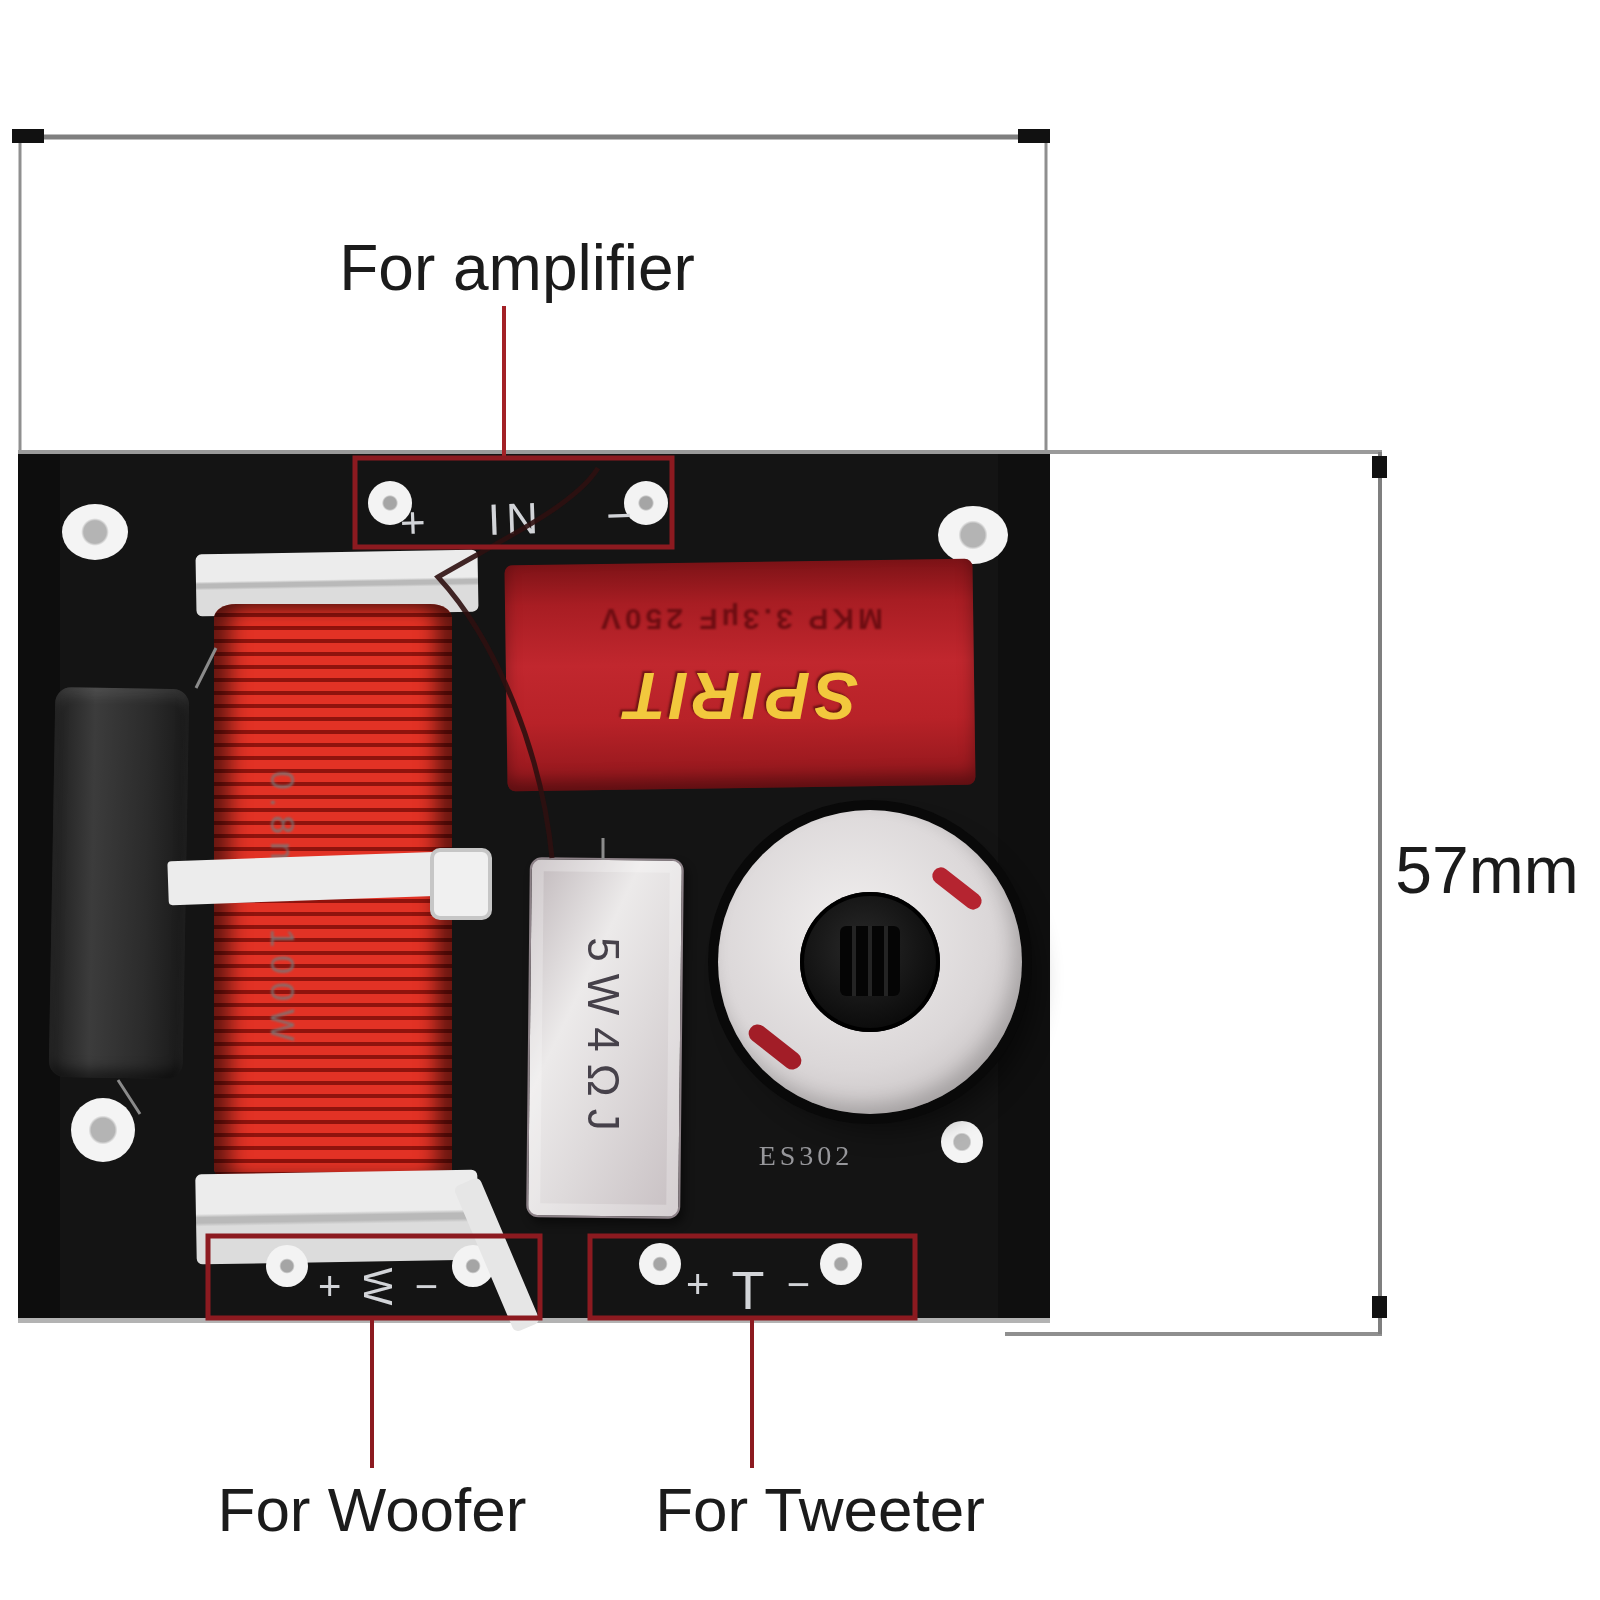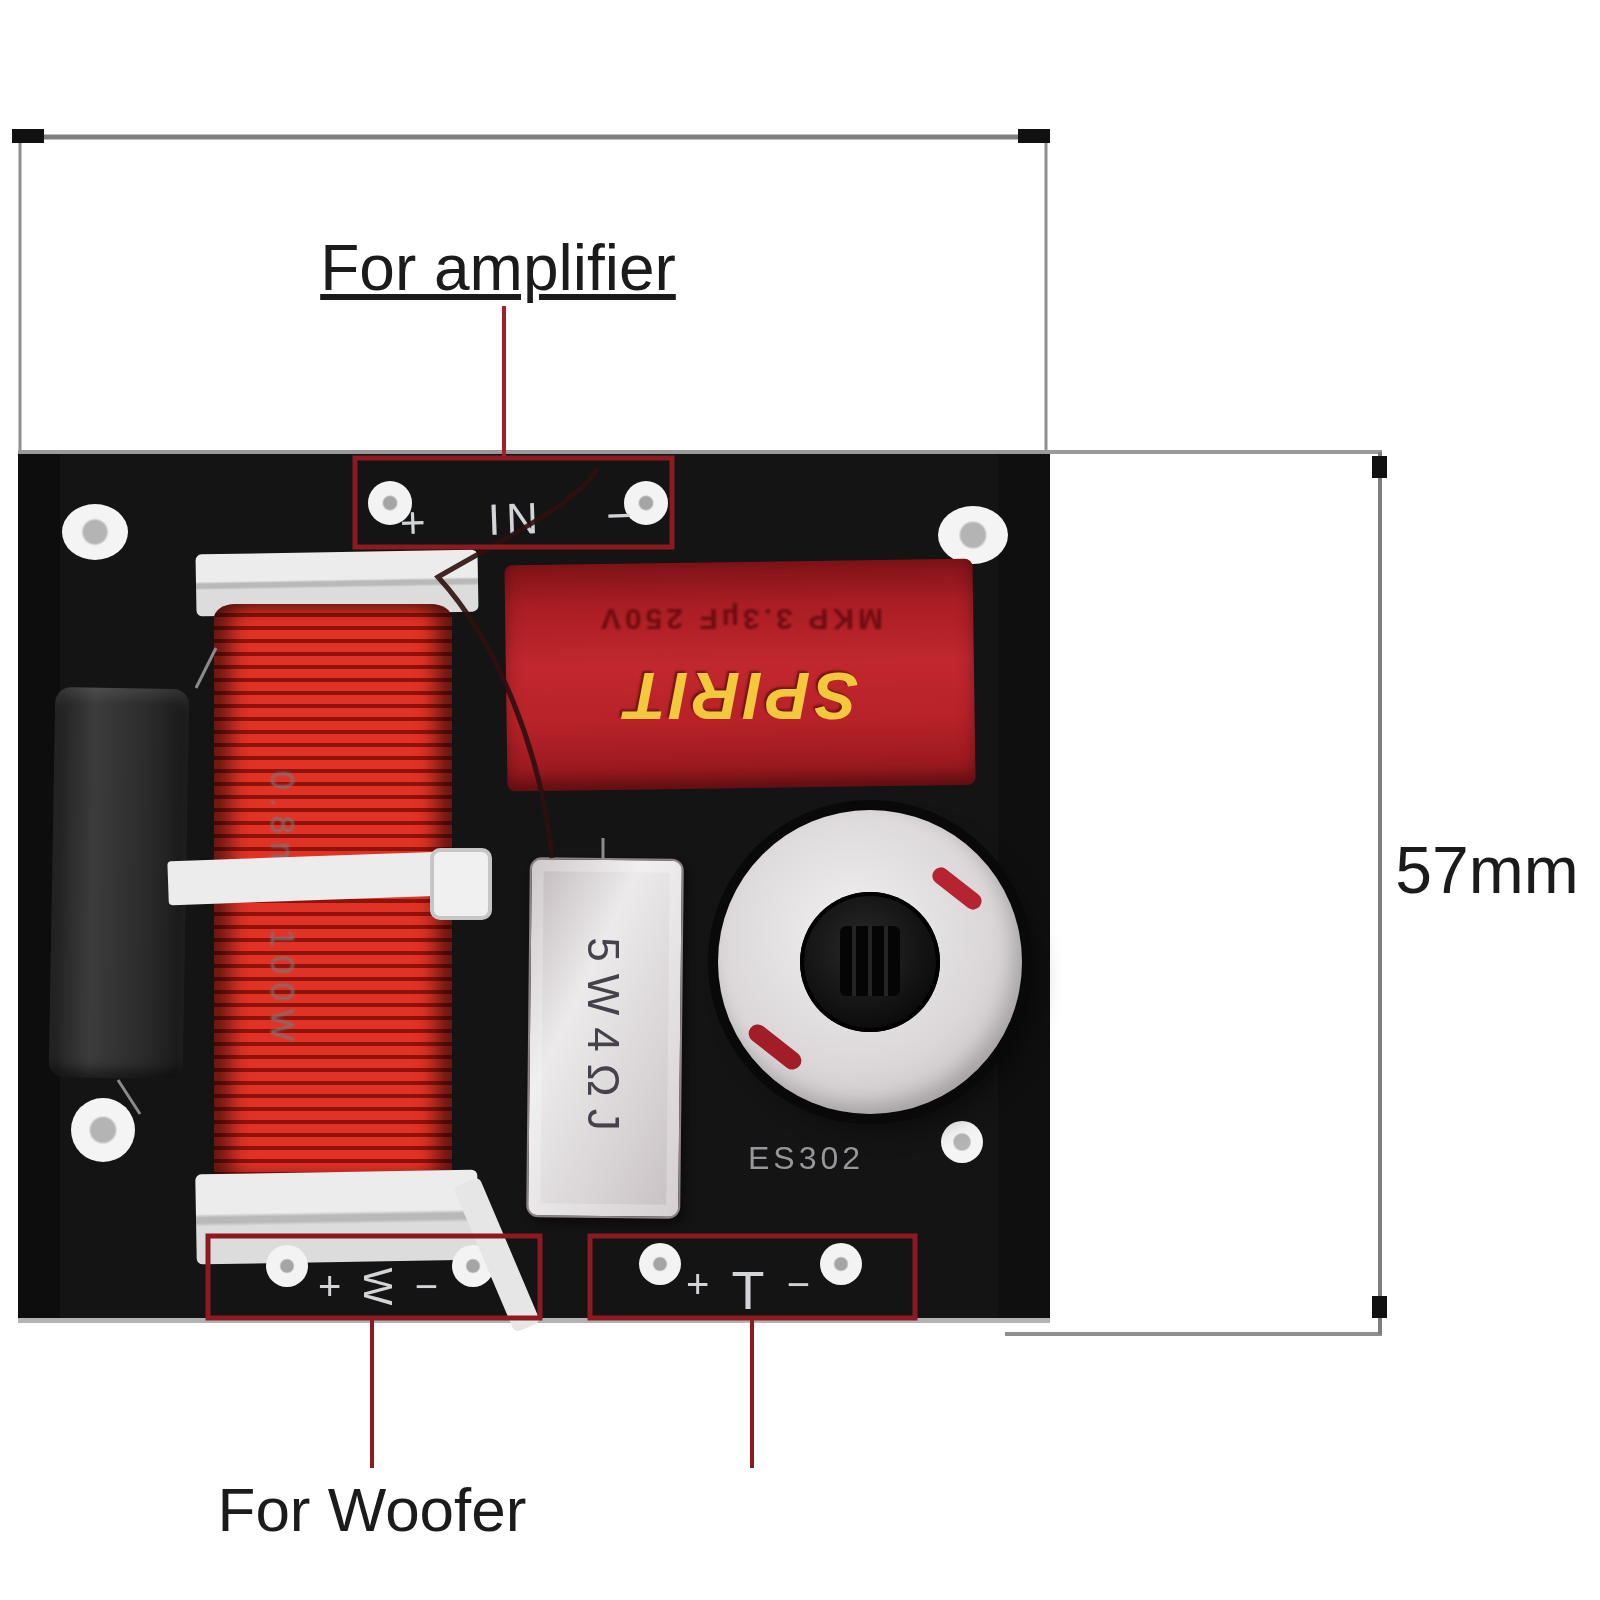--- a/index.html
+++ b/index.html
@@ -3,21 +3,21 @@
 <meta charset="utf-8">
 <style>
   html,body{margin:0;padding:0;background:#fff;}
   .stage{position:relative;width:1600px;height:1600px;background:#ffffff;overflow:hidden;
          font-family:"Liberation Sans", sans-serif;}
   .abs{position:absolute;}
 
   
   .lbl{position:absolute;color:#1b1b1b;text-align:center;line-height:1.1;}
   .lbl-70{left:317px;top:40px;width:400px;font-size:70px;}
-  .lbl-amp{left:248px;top:233px;width:500px;font-size:64px;text-decoration:underline;}
+  .lbl-amp{left:267px;top:233px;width:500px;font-size:64px;}
   .lbl-57{left:1287px;top:834px;width:400px;font-size:66px;}
   .lbl-woof{left:172px;top:1476px;width:400px;font-size:62px;}
   .lbl-tweet{left:620px;top:1476px;width:400px;font-size:62px;}
 
   
   .board{position:absolute;left:18px;top:452px;width:1032px;height:866px;background:#141414;z-index:1;}
   .shade{position:absolute;z-index:2;}
   .shade-left{left:18px;top:452px;width:42px;height:866px;background:#0d0d0d;}
   .shade-right{left:998px;top:452px;width:52px;height:866px;background:#0f0f0f;}
   .board-bottom-edge{left:18px;top:1318px;width:1032px;height:5px;background:#b3b3b3;z-index:2;}
@@ -85,21 +85,21 @@
                  inset -8px -10px 18px rgba(0,0,0,.18);}
   .pot-hub{position:absolute;left:800px;top:892px;width:140px;height:140px;border-radius:50%;z-index:4;
       background:radial-gradient(circle at 45% 40%, #2a2a2a, #0c0c0c 70%);
       box-shadow:inset 0 0 0 4px #000;}
   .pot-slot{position:absolute;left:840px;top:926px;width:60px;height:70px;z-index:4;border-radius:6px;
       background:repeating-linear-gradient(90deg,#050505 0 12px,#242424 12px 16px);}
   .pot-dash{position:absolute;z-index:4;border-radius:9px;transform:rotate(38deg);}
   .pot-dash1{left:928px;top:880px;width:58px;height:17px;background:#b52430;}
   .pot-dash2{left:744px;top:1038px;width:62px;height:18px;background:#a21d27;}
   .es302{position:absolute;left:706px;top:1140px;width:200px;height:46px;z-index:4;
-      color:#97979b;font-size:32px;letter-spacing:4px;text-align:center;filter:blur(.5px);}
+      color:#97979b;font-size:28px;letter-spacing:4px;text-align:center;filter:blur(.5px);font-family:Liberation Serif, serif;}
 
   
   .screw{position:absolute;border-radius:50%;z-index:3;
       background:radial-gradient(circle,#a5a5a5 0 20%, #f3f3f3 26%);}
   .sc-in-l{left:368px;top:481px;width:44px;height:44px;}
   .sc-in-r{left:624px;top:481px;width:44px;height:44px;}
   .sc-w-l{left:266px;top:1245px;width:42px;height:42px;}
   .sc-w-r{left:452px;top:1245px;width:42px;height:42px;}
   .sc-t-l{left:639px;top:1243px;width:42px;height:42px;}
   .sc-t-r{left:820px;top:1243px;width:42px;height:42px;}
@@ -117,20 +117,21 @@
   .overlay{position:absolute;left:0;top:0;z-index:5;}
 </style>
 </head>
 <body>
 
 <div class="stage">
 
   <div class="lbl lbl-amp">For amplifier</div>
   <div class="lbl lbl-57">57mm</div>
   <div class="lbl lbl-woof">For Woofer</div>
+  <div class="lbl lbl-tweet">For Tweeter</div>
 
   <div class="board"></div>
   <div class="shade shade-left"></div>
   <div class="shade shade-right"></div>
   <div class="abs board-bottom-edge"></div>
 
   <div class="hole hole-tl"></div>
   <div class="hole hole-tr"></div>
   <div class="hole hole-bl"></div>
   <div class="hole hole-br"></div>

